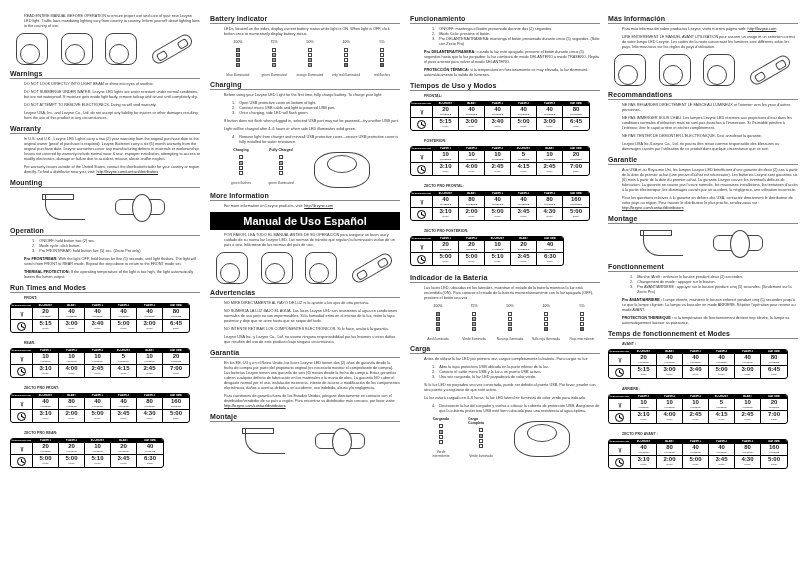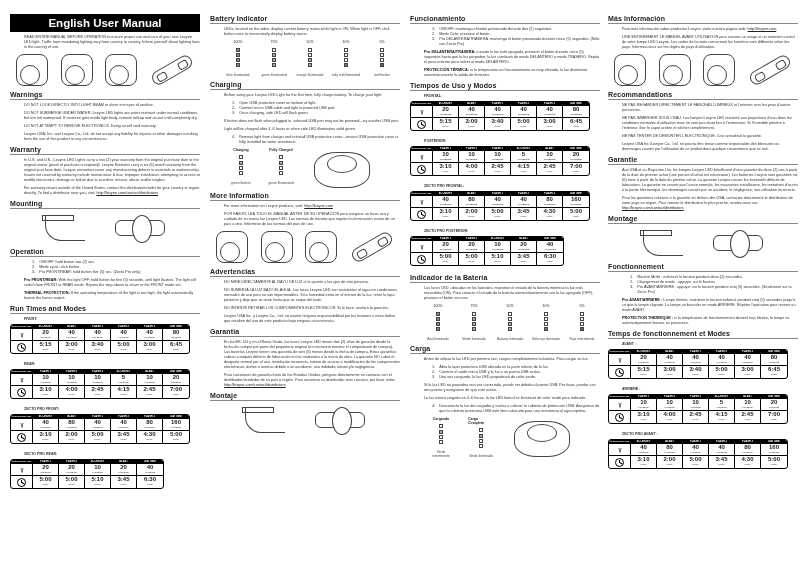--- a/index.html
+++ b/index.html
@@ -50,21 +50,20 @@
   .chg-t { font-size: 3.5px; font-weight: bold; margin-bottom: 3px; }
   .dev { width: 56px; height: 36px; border: 1px solid #444; border-radius: 40%; position: relative; margin-left: 6px; margin-top: 4px; }
   .dev::after { content:""; position:absolute; left:12px; top:2px; width:28px; height:16px; border:1px solid #444; border-radius:50%; }
   a.link { color: #222; text-decoration: underline; }
 </style>
 </head>
 <body>
 
 <div class="col c1">
   <div style="height:14px"></div>
-  <div class="banner big">English User Manual</div>
   <div class="p">READ ENTIRE MANUAL BEFORE OPERATION to ensure proper use and care of your new Lezyne LED light. Traffic laws mandating lighting vary from country to country. Inform yourself about lighting laws in the country of use.</div>
   <div class="lights">
     <div class="light"></div>
     <div class="light"></div>
     <div class="light"></div>
     <div class="strap"></div>
   </div>
   <div class="h2">Warnings</div>
   <div class="p">DO NOT LOOK DIRECTLY INTO LIGHT BEAM or shine into eyes of another.</div>
   <div class="p">DO NOT SUBMERGE UNDER WATER. Lezyne LED lights are water resistant under normal conditions, but are not waterproof. If moisture gets inside light body, remove tailcap and air-out until completely dry.</div>
@@ -437,20 +436,21 @@
         <div class="seg" style="background:#fff"></div>
         <div class="seg" style="background:#aaa"></div>
         <div class="seg" style="background:#fff"></div>
         <div class="seg" style="background:#fff"></div>
         <div class="bcap">green illuminated</div>
       </div>
       <div class="dev"></div>
     </div>
   <div class="h2">More Information</div>
   <div class="p"><span>For more information on Lezyne products, visit:</span> <a class="link">http://lezyne.com</a></div>
+  <div class="banner">Manual de Uso Español</div>
   <div class="p">POR FAVOR, LEA TODO EL MANUAL ANTES DE SU OPERACIÓN para asegurar un buen uso y cuidado de su nueva luz Lezyne LED. Las normas de tránsito que regulan la iluminación varían de un país a otro. Infórmese de las normas del país de uso.</div>
   <div class="lights">
     <div class="light"></div>
     <div class="light"></div>
     <div class="light"></div>
     <div class="strap"></div>
   </div>
   <div class="h2">Advertencias</div>
   <div class="p">NO MIRE DIRECTAMENTE AL RAYO DE LUZ ni lo apunte a los ojos de otra persona.</div>
   <div class="p">NO SUMERJA LA LUZ BAJO EL AGUA. Las luces Lezyne LED son resistentes al agua en condiciones normales de uso pero no son impermeables. Si la humedad entra en el interior de la luz, retire la tapa posterior y deje que se airee hasta que se seque del todo.</div>

